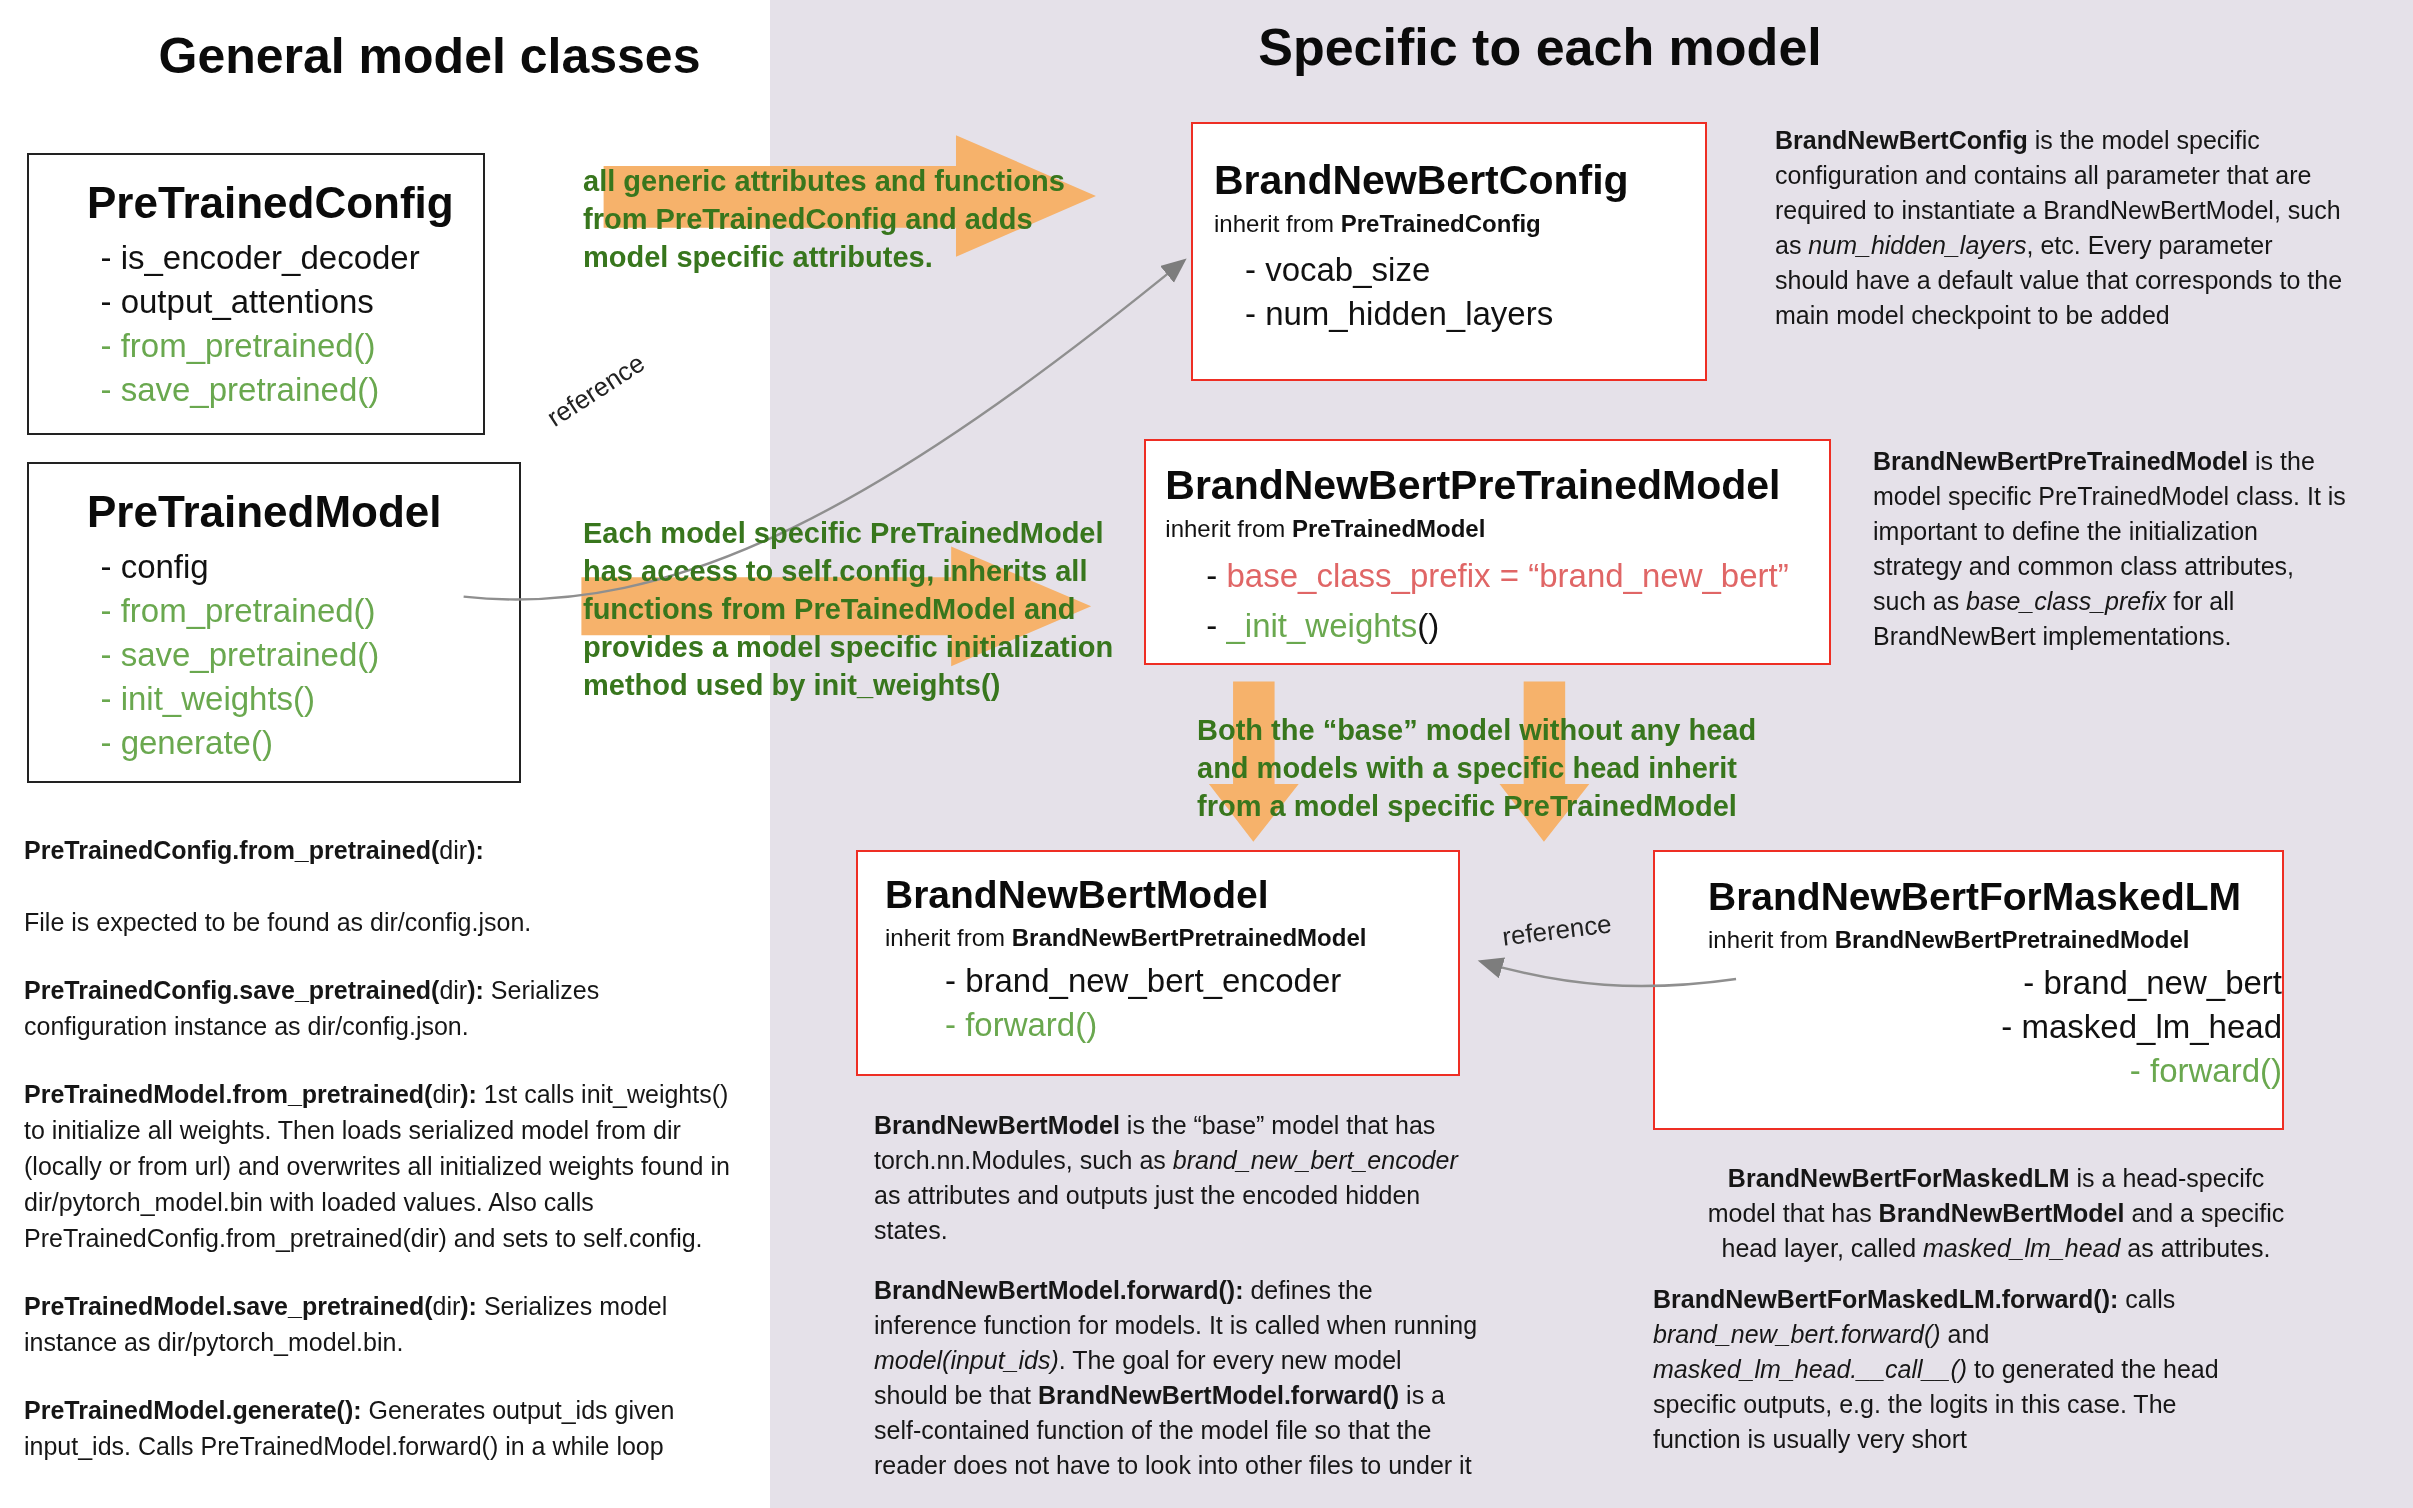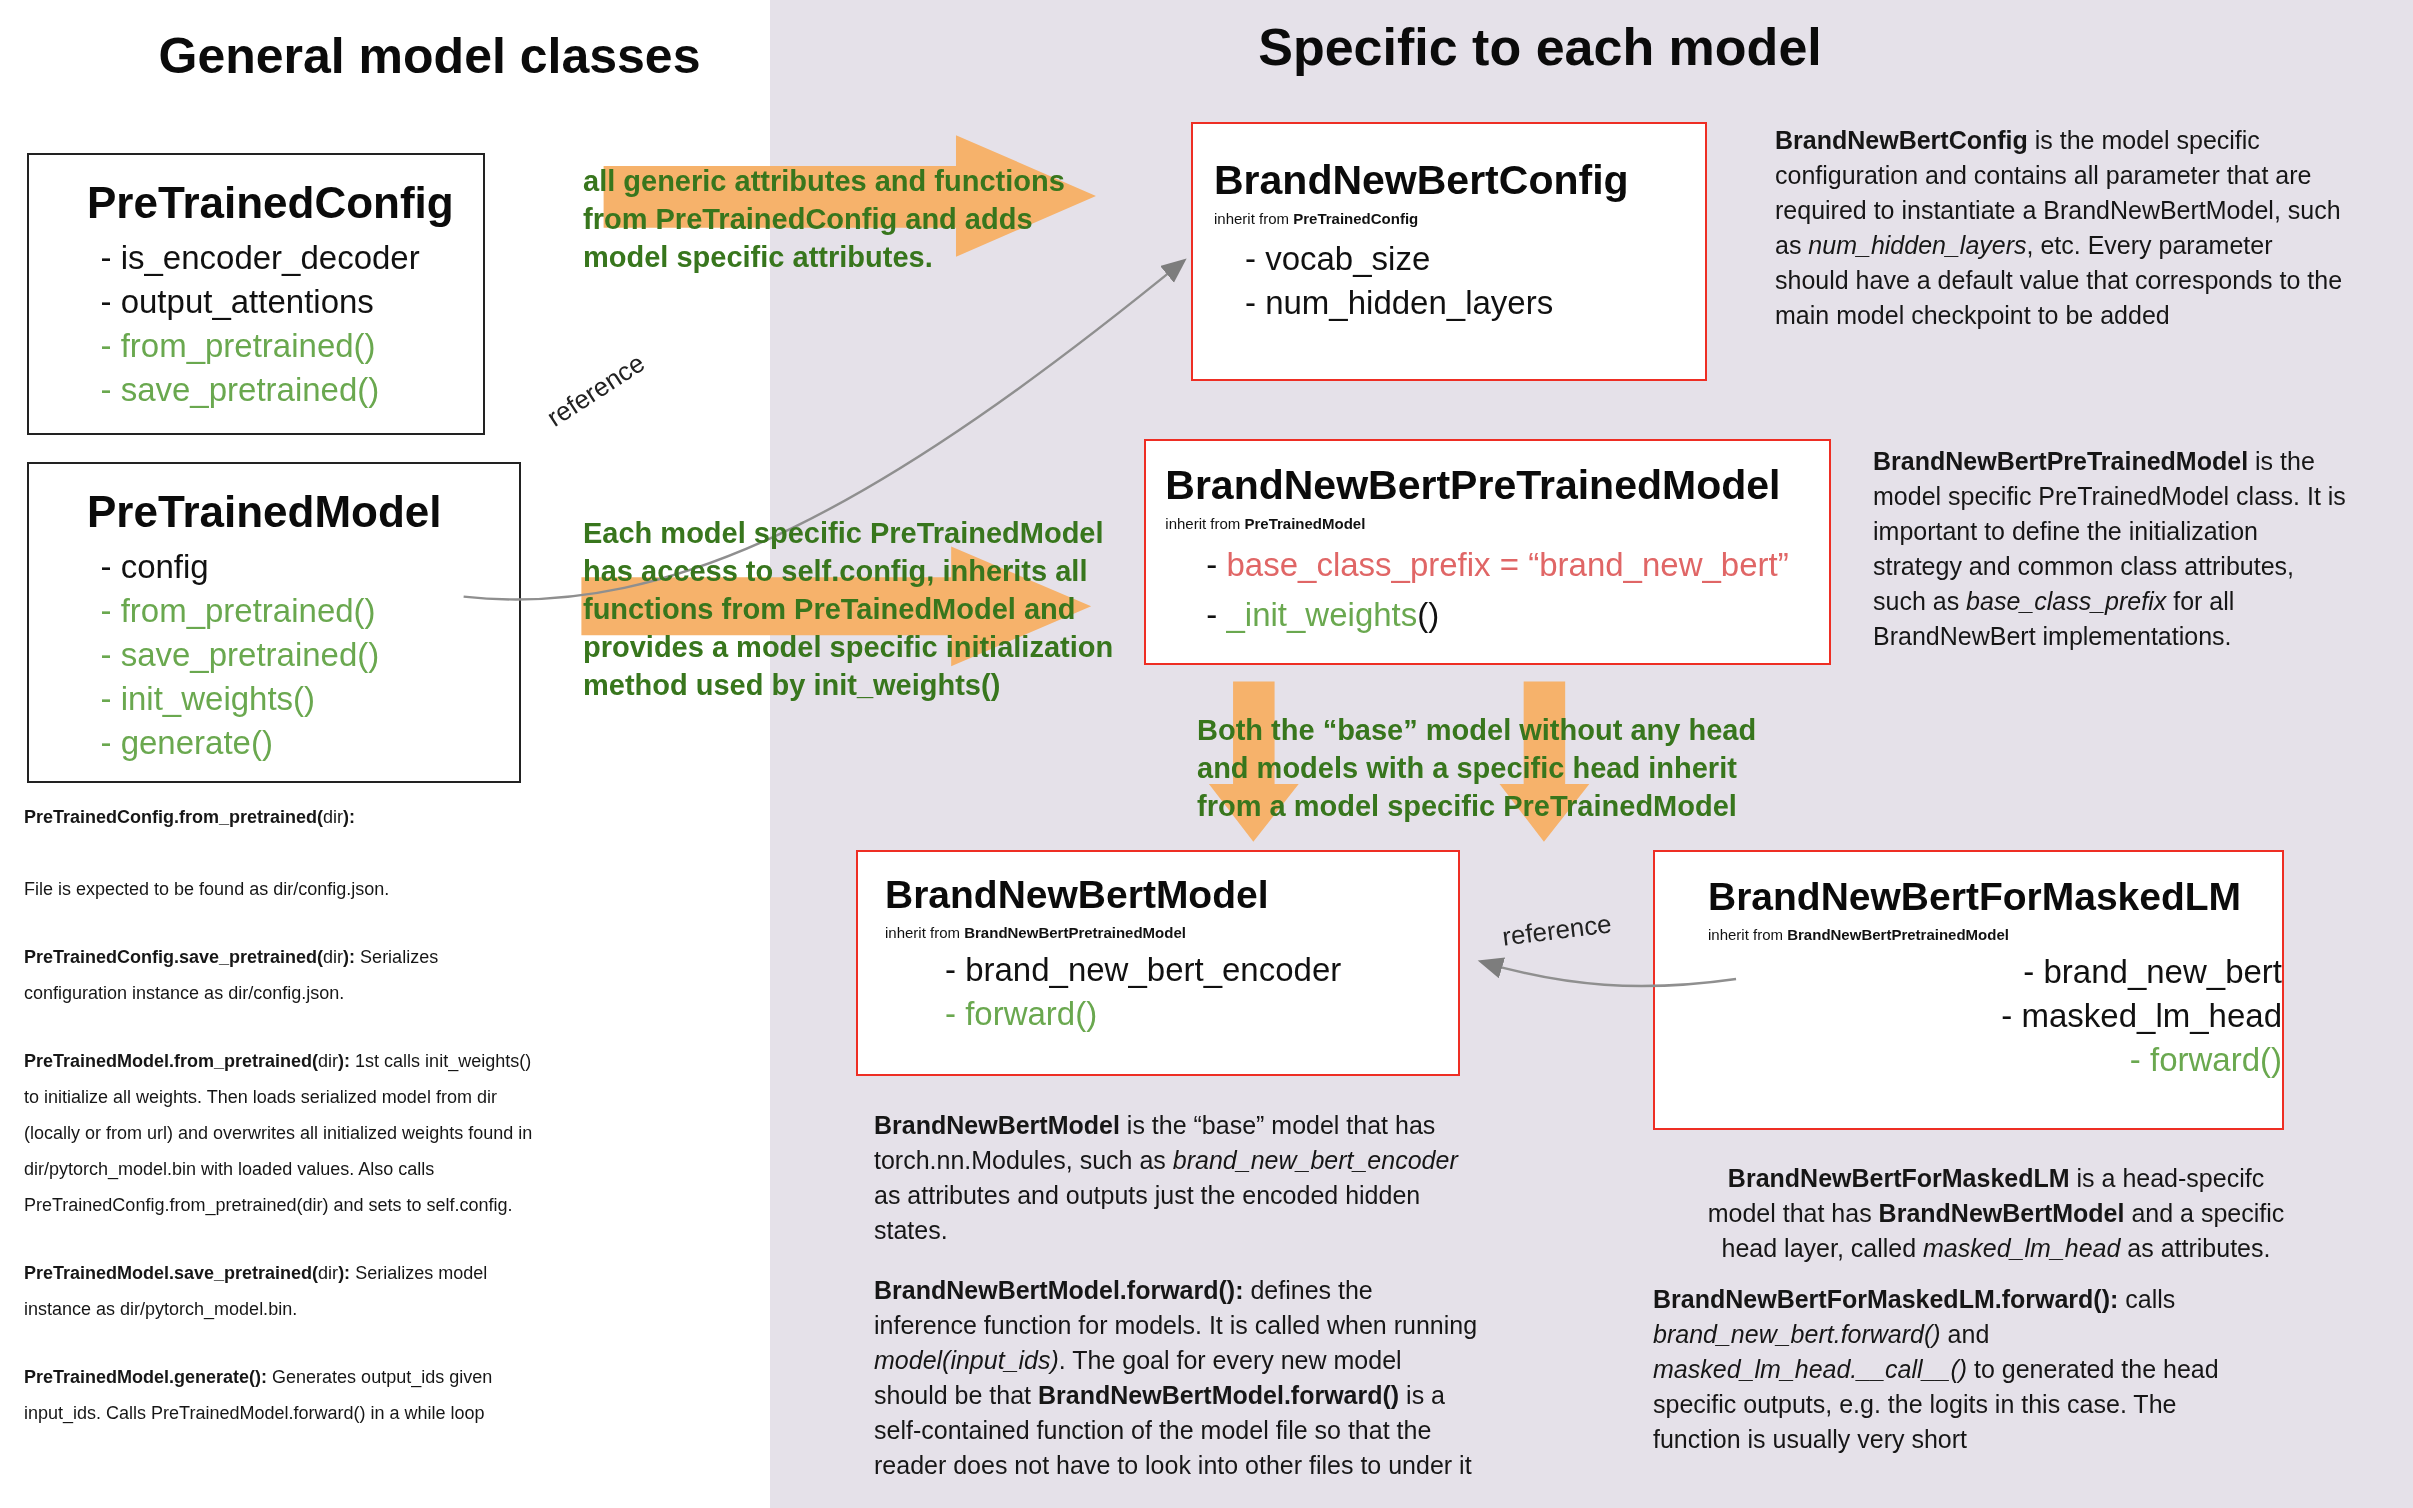--- a/index.html
+++ b/index.html
@@ -9,21 +9,21 @@
   }
   .right-bg{position:absolute;left:770px;top:0;width:1644px;height:1508px;background:var(--right_bg);}
   .section-title{position:absolute;font-weight:bold;color:#0b0b0b;text-align:center;}
   #title-left{left:111px;top:27px;width:637px;font-size:50px;}
   #title-right{left:1154px;top:17.4px;width:772px;font-size:52px;}
 
   .cbox{position:absolute;background:#ffffff;box-sizing:border-box;}
   .cbox.black{border:2.9px solid #222;}
   .cbox.red{border:2.9px solid var(--box_red);}
   .cbox-title{font-weight:bold;color:#0b0b0b;line-height:1.15;}
-  .inherit-line{font-size:15px;color:#111;margin-top:5.8px;}
+  .inherit-line{font-size:24px;color:#111;margin-top:5.8px;}
   .inherit-line b{font-weight:bold;}
   .attr{font-size:33px;line-height:44px;color:#111;white-space:nowrap;}
 
   #box-pretrainedconfig{left:27px;top:153px;width:458px;height:282px;padding:23px 0 0 58px;}
   #box-pretrainedconfig .cbox-title{font-size:44px;}
   #box-pretrainedconfig .attrs{margin-top:7.7px;margin-left:13.5px;}
   #box-pretrainedmodel{left:27px;top:462px;width:494px;height:321px;padding:23px 0 0 58px;}
   #box-pretrainedmodel .cbox-title{font-size:44px;}
   #box-pretrainedmodel .attrs{margin-top:7.7px;margin-left:13.5px;}
 
@@ -53,21 +53,21 @@
   #note-heads{left:1197px;top:711px;width:637px;}
 
   .desc{position:absolute;font-size:25px;line-height:35px;color:#161616;}
   #desc-config{left:1775px;top:123px;width:637px;}
   #desc-pretrained{left:1873px;top:444px;width:550px;}
   #desc-basemodel{left:874px;top:1108px;width:657px;}
   #desc-basemodel-forward{left:874px;top:1273px;width:676px;}
   #desc-maskedlm{left:1653px;top:1161px;width:686px;text-align:center;}
   #desc-maskedlm-forward{left:1653px;top:1282px;width:686px;}
 
-  #methods{position:absolute;left:24px;top:799px;width:787px;font-size:18px;line-height:36px;color:#161616;}
+  #methods{position:absolute;left:24px;top:832px;width:787px;font-size:25px;line-height:36px;color:#161616;}
   .method-para{margin:0 0 32px 0;}
 
   .ref-label{position:absolute;font-size:26px;color:#222;z-index:3;}
   #ref-label-top{left:541px;top:375px;transform:rotate(-33deg);}
   #ref-label-bottom{left:1502px;top:915px;transform:rotate(-7deg);}
 
   #overlay{position:absolute;left:0;top:0;z-index:1;pointer-events:none;}
   .orange{fill:var(--orange_arrow);}
   .refline{fill:none;stroke:#8f8f8f;stroke-width:2.5px;}
 </style>

